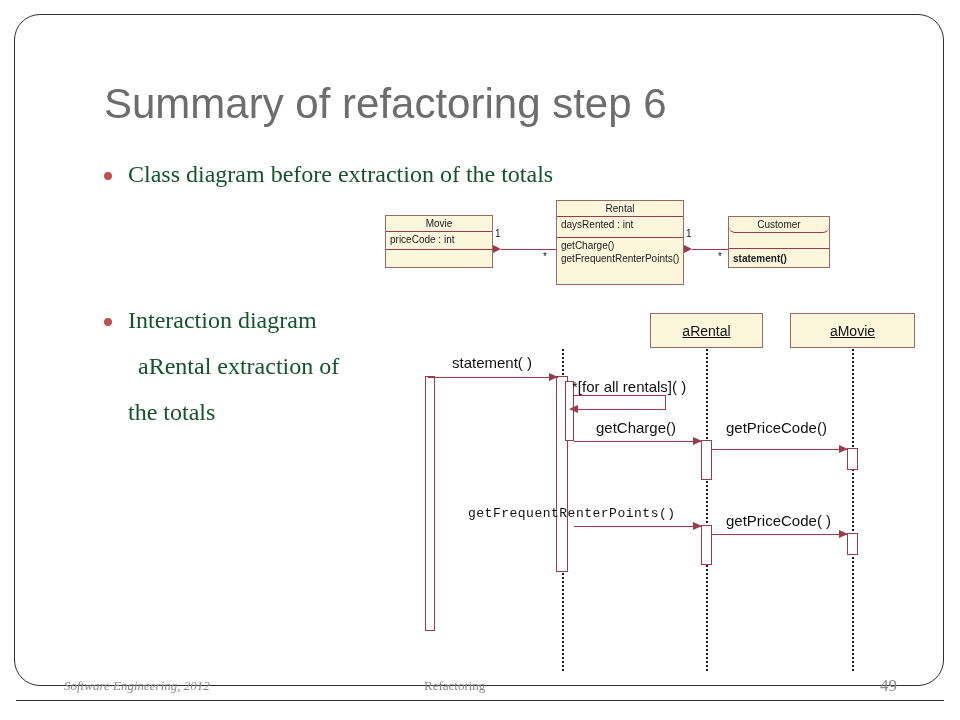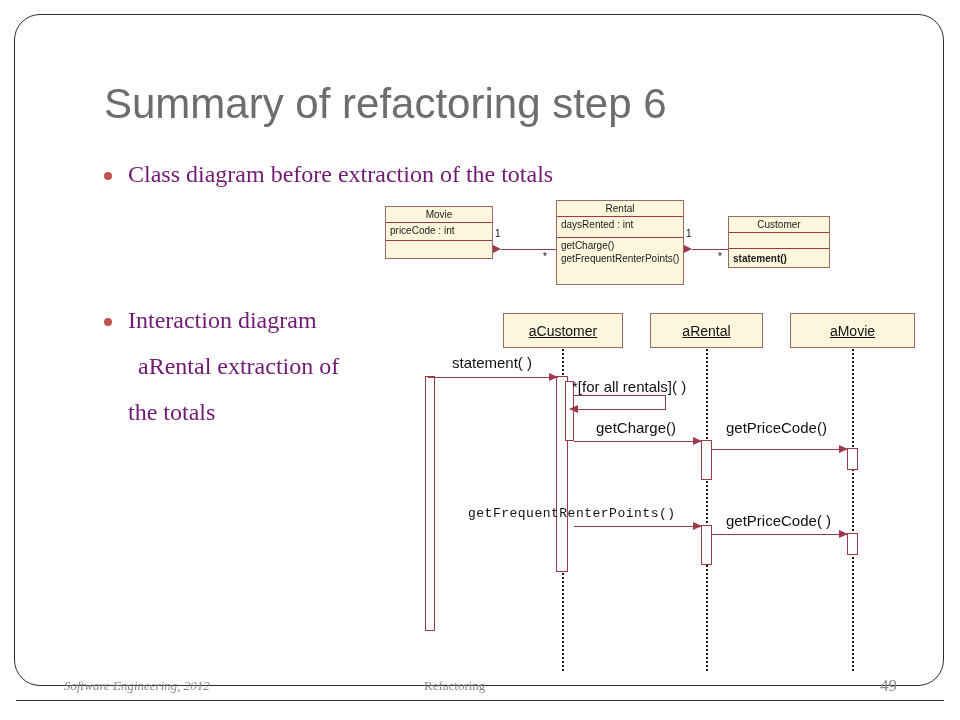--- a/index.html
+++ b/index.html
@@ -60,21 +60,21 @@
     height: 8px;
     border-radius: 50%;
     background: #c0504d;
     margin-top: 10px;
     margin-right: 16px;
     flex: 0 0 auto;
   }
   .bullet-text {
     font-family: "Liberation Serif", serif;
     font-size: 24px;
-    color: #701a75;
+    color: #14532d;
     line-height: 1.0;
   }
   #bullet1 { left: 104px; top: 162px; }
   #bullet2 { left: 104px; top: 308px; width: 320px; }
   .bullet-lines { display: flex; flex-direction: column; }
   .bullet-lines > span { margin-bottom: 22px; }
   .bullet-lines > span:last-child { margin-bottom: 0; }
   .indent-1 { padding-left: 10px; }
 
   
@@ -97,32 +97,32 @@
   .uml-compart {
     font-size: 10px;
     padding: 2px 3px 2px 4px;
     border-bottom: 1px solid #9b3a4a;
     box-sizing: border-box;
     line-height: 1.25;
   }
   .uml-compart.last { border-bottom: none; }
   .uml-compart.empty { min-height: 16px; }
 
-  #cls-movie    { left: 385px; top: 206px; width: 108px; height: 53px; }
+  #cls-movie    { left: 385px; top: 215px; width: 108px; height: 53px; }
   #cls-movie .uml-name    { height: 16px; }
   #cls-movie .c-attr      { height: 18px; }
   #cls-movie .c-ops       { height: 17px; }
 
   #cls-rental   { left: 556px; top: 200px; width: 128px; height: 85px; }
   #cls-rental .uml-name   { height: 16px; }
   #cls-rental .c-attr     { height: 21px; }
   #cls-rental .c-ops      { height: 46px; }
 
   #cls-customer { left: 728px; top: 216px; width: 102px; height: 52px; }
-  #cls-customer .uml-name { height: 16px; }
+  #cls-customer .uml-name { height: 16px; border-radius: 6px; }
   #cls-customer .c-attr   { height: 9px; }
   #cls-customer .c-ops    { height: 25px; padding-top: 4px; font-weight: bold; }
 
   
   .assoc-line {
     position: absolute;
     height: 1px;
     background: #9b3a4a;
   }
   .assoc-arrow {
@@ -278,23 +278,20 @@
   <div class="assoc-line" style="left:501px; top:249px; width:55px;"></div>
   <div class="assoc-arrow" style="left:493px; top:245px; transform: rotate(180deg);"></div>
   <div class="mult" style="left:495px; top:228px;">1</div>
   <div class="mult" style="left:543px; top:251px;">*</div>
 
   <div class="assoc-line" style="left:692px; top:249px; width:36px;"></div>
   <div class="assoc-arrow" style="left:684px; top:245px; transform: rotate(180deg);"></div>
   <div class="mult" style="left:686px; top:228px;">1</div>
   <div class="mult" style="left:718px; top:251px;">*</div>
 
-  <div class="seq-head" id="head-acustomer">
-    <span>aCustomer</span>
-  </div>
   <div class="seq-head" id="head-amovie">
     <span>aMovie</span>
   </div>
   <div class="seq-head" id="head-arental">
     <span>aRental</span>
   </div>
 
   <div class="lifeline" id="ll-acustomer"></div>
   <div class="lifeline" id="ll-arental"></div>
   <div class="lifeline" id="ll-amovie"></div>

